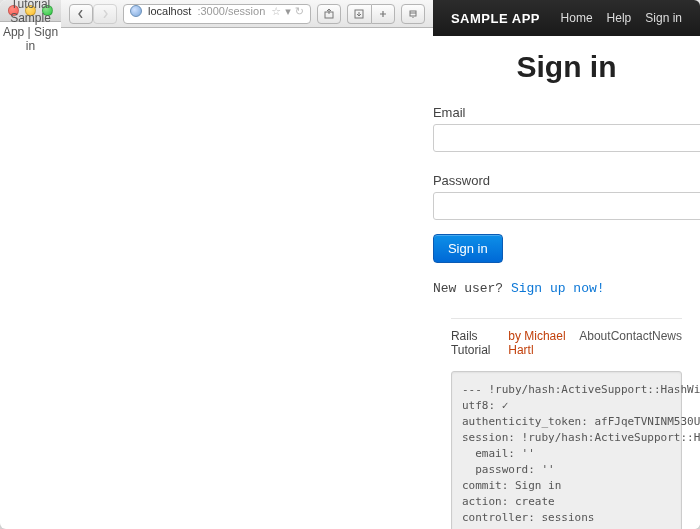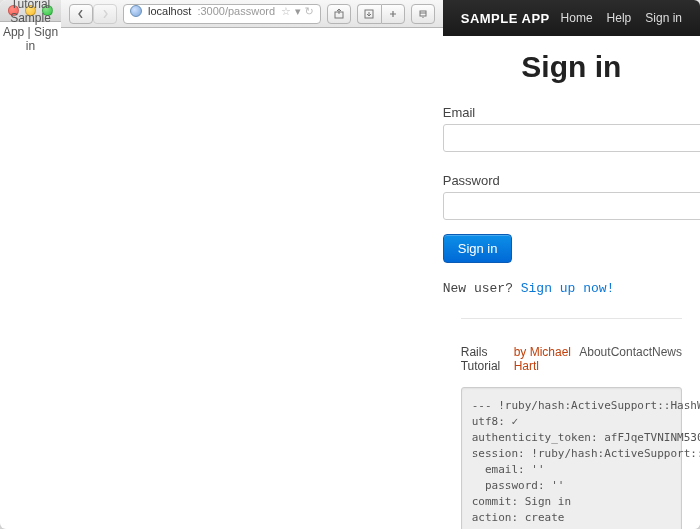--- a/index.html
+++ b/index.html
@@ -95,21 +95,21 @@
   }
   .btn-primary {
     margin-top: 14px;
     background: linear-gradient(#0d8fe8,#0069d6);
     color: #fff; font-size: 13px; border: 1px solid #0a5bb5;
     padding: 6px 14px; border-radius: 4px;
     box-shadow: inset 0 1px 0 rgba(255,255,255,0.25);
   }
   .signup-line { margin-top: 18px; font-size: 13px; color: #444; font-family: Liberation Mono, monospace; }
   .signup-line a { color: #0a76d6; text-decoration: none; }
-  .footer-line { border-top: 1px solid #e5e5e5; margin: 22px 18px 0; padding-top: 26px; display: flex; align-items: baseline; font-size: 12px; color: #555; }
+  .footer-line { border-top: 1px solid #e5e5e5; margin: 22px 18px 0; padding-top: 10px; display: flex; align-items: baseline; font-size: 12px; color: #555; }
   .footer-line .brandlink { color: #444; }
   .footer-line .byline { color: #c2410c; }
   .footer-right { margin-left: auto; display: flex; }
   .footer-right a { color: #555; text-decoration: none; }
   .debug-box {
     margin: 14px 18px 0;
     background: #eee; border: 1px solid #ccc; border-radius: 3px;
     padding: 10px; font-family: Menlo, Consolas, monospace;
     font-size: 11px; color: #555; white-space: pre; line-height: 1.45;
     box-shadow: inset 0 1px 2px rgba(0,0,0,0.06);
@@ -137,21 +137,21 @@
       </div>
       <div class="nav-btn disabled">
         <svg width="8" height="8" viewBox="0 0 8 8">
             <path d="M3 0 L6 4 L3 8" fill="none" stroke="#bbb" stroke-width="1.4"></path>
           </svg>
       </div>
     </div>
     <div class="url-field">
       <span class="globe"></span>
       <span class="host">localhost</span>
-        <span class="path">:3000/password</span>
+        <span class="path">:3000/session</span>
       <div class="url-right">
         <span>☆</span>
         <span style="color:#999;">▾</span>
         <span>↻</span>
       </div>
     </div>
     <div class="tbtn">
       <svg width="10" height="10" viewBox="0 0 10 10">
           <rect x="1" y="3" width="8" height="6" fill="none" stroke="#777" stroke-width="1"></rect>
           <path d="M5 0 L5 5 M3 2 L5 0 L7 2" fill="none" stroke="#777" stroke-width="1"></path>

